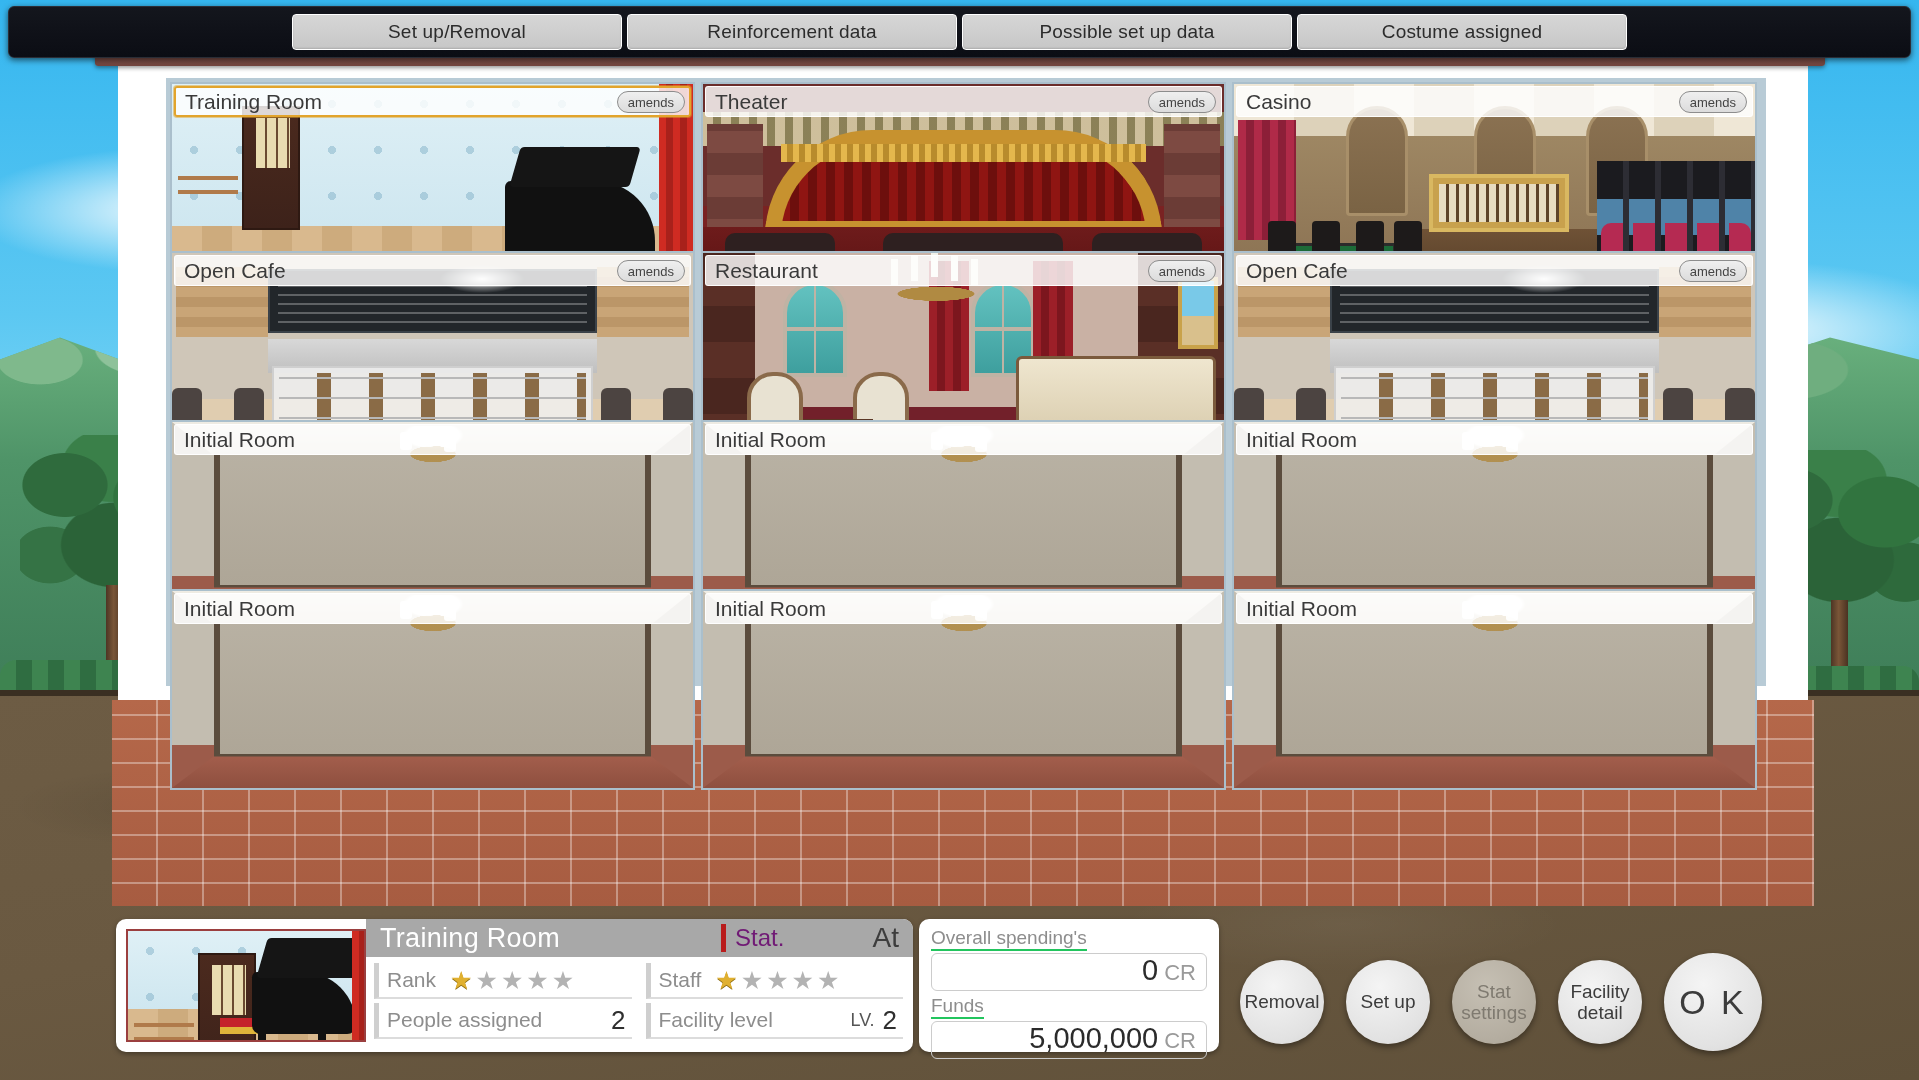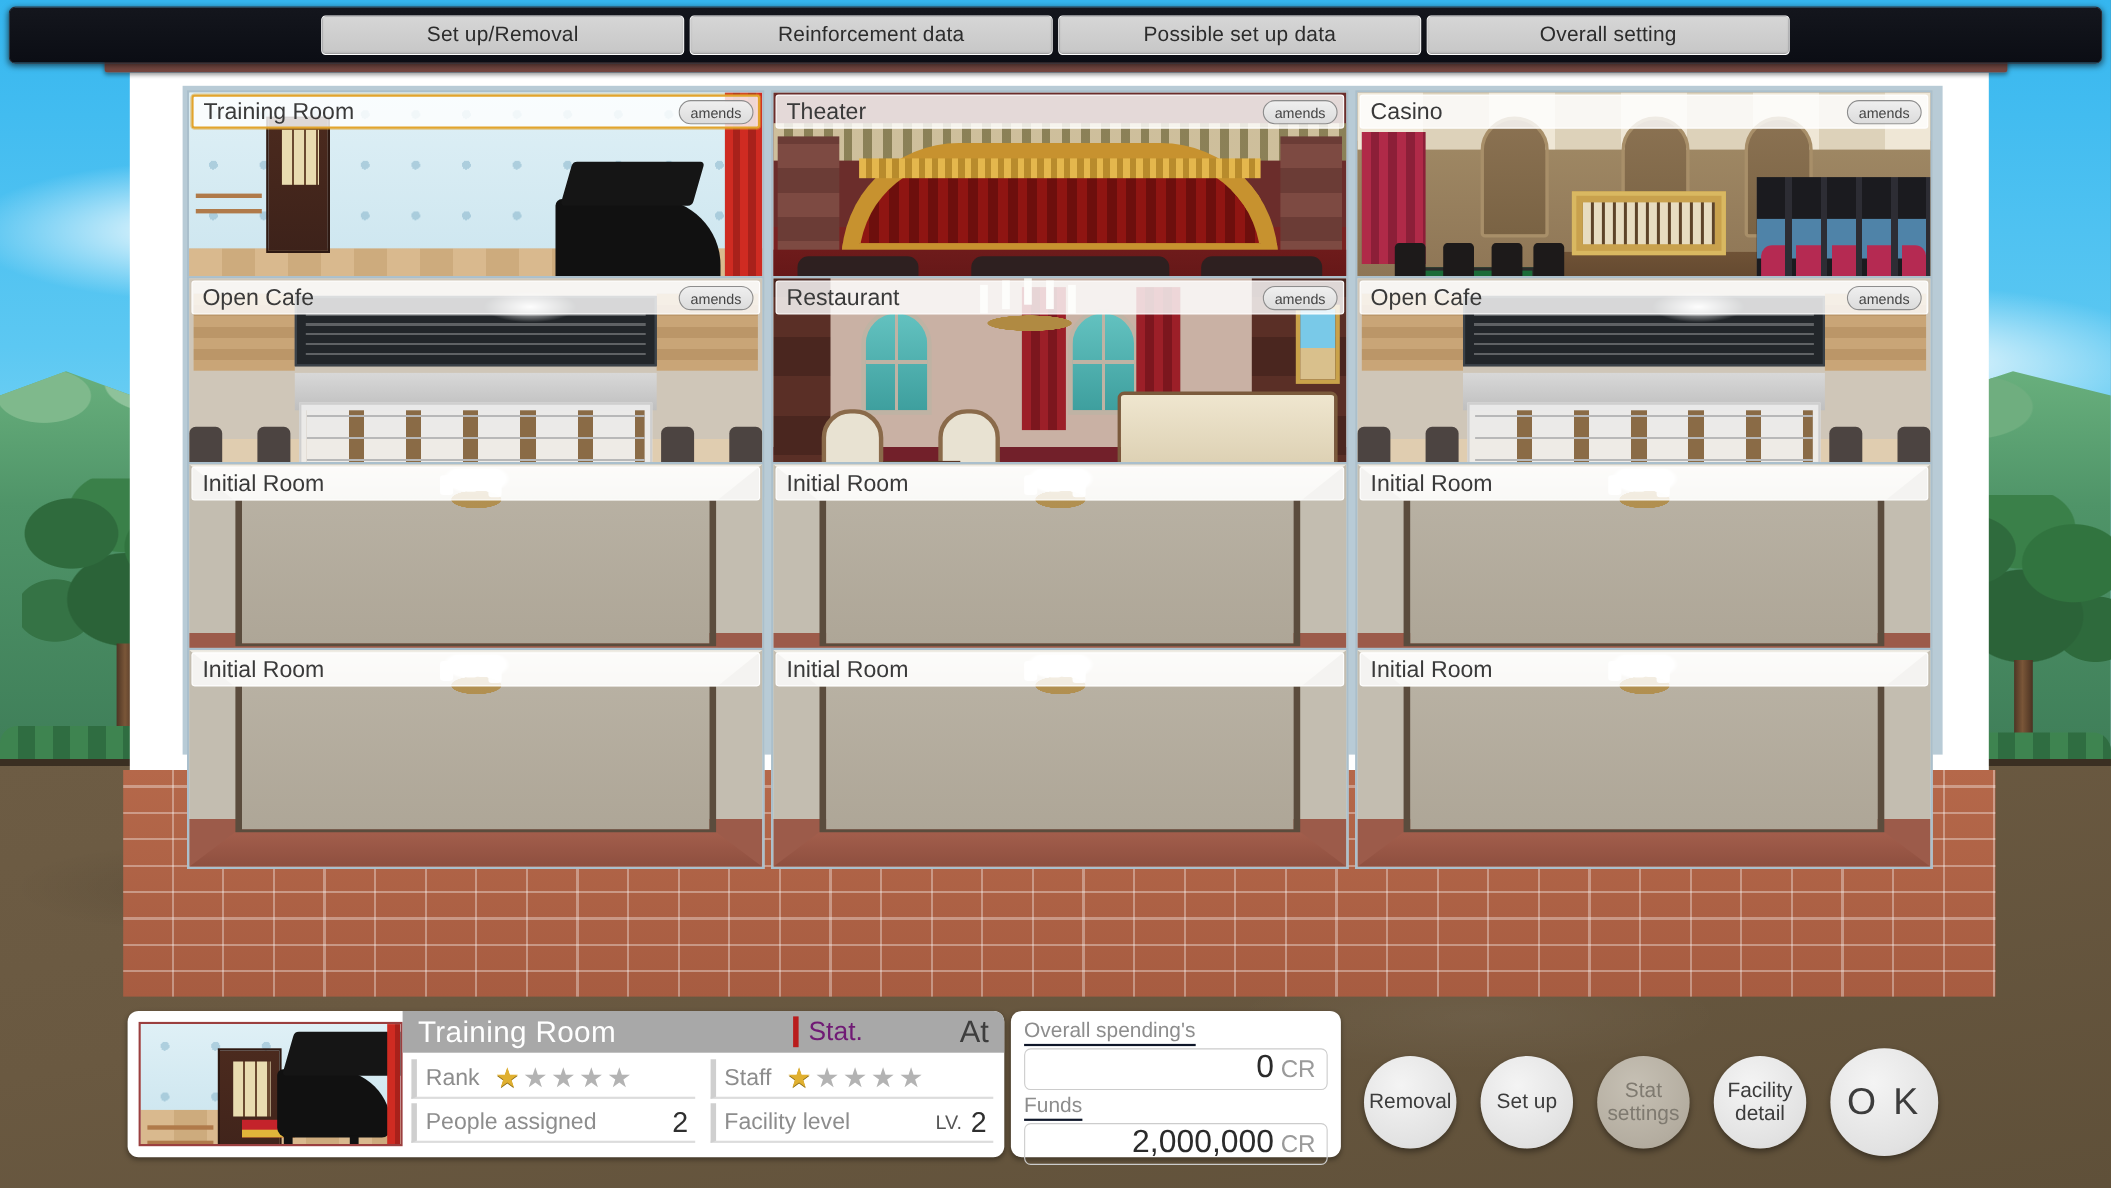--- a/index.html
+++ b/index.html
@@ -452,21 +452,21 @@
   .cell .lvtag { margin-left: auto; font-size: 18px; color: #555; }
   .cell .lvnum { font-size: 26px; color: #2f2f2f; margin-left: 8px; }
 
   
   .moneypanel {
     position: absolute; left: 919px; top: 919px; width: 300px; height: 133px;
     background: #ffffff; border-radius: 10px;
     box-shadow: 0 2px 5px rgba(0,0,0,.35);
     z-index: 50; padding: 8px 12px;
   }
-  .m-lbl { color: #8d8d8d; font-size: 19px; border-bottom: 2px solid #0f172a; display: inline-block; }
+  .m-lbl { color: #8d8d8d; font-size: 19px; border-bottom: 2px solid #22c55e; display: inline-block; }
   .m-field {
     height: 38px; border: 1px solid #cccccc; border-radius: 6px;
     display: flex; align-items: baseline; justify-content: flex-end;
     padding: 0 10px 0 8px; margin: 2px 0 4px 0; gap: 6px;
   }
   .m-val { font-size: 29px; color: #2b2b2b; }
   .m-cr { font-size: 22px; color: #9a9a9a; }
 
   
   .actions { position: absolute; left: 1240px; top: 953px; z-index: 50; display: flex; align-items: center; gap: 22px; }
@@ -670,21 +670,21 @@
           <div class="chandelier"></div>
         </div>
         <div class="room-label">Initial Room</div>
       </div>
     </div>
 
   <div class="topbar">
     <div class="tab">Set up/Removal</div>
     <div class="tab">Reinforcement data</div>
     <div class="tab">Possible set up data</div>
-    <div class="tab">Overall setting</div>
+    <div class="tab">Costume assigned</div>
   </div>
 
   <div class="infopanel">
     <div class="info-thumb">
       <div class="room-art art-training">
         <div class="wall"></div>
           <div class="floorwood"></div>
         <div class="door"></div>
           <div class="barre"></div>
         <div class="stool" style="right:96px;"></div>
@@ -737,21 +737,21 @@
   </div>
 
   <div class="moneypanel">
     <div class="m-lbl">Overall spending's</div>
     <div class="m-field">
       <span class="m-val">0</span>
       <span class="m-cr">CR</span>
     </div>
     <div class="m-lbl">Funds</div>
     <div class="m-field">
-      <span class="m-val">2,000,000</span>
+      <span class="m-val">5,000,000</span>
       <span class="m-cr">CR</span>
     </div>
   </div>
 
   <div class="actions" id="actions-root">
       <div class="obtn">Removal</div>
       <div class="obtn">Set up</div>
       <div class="obtn disabled">Stat settings</div>
       <div class="obtn">Facility detail</div>
       <div class="obtn ok">O K</div>

